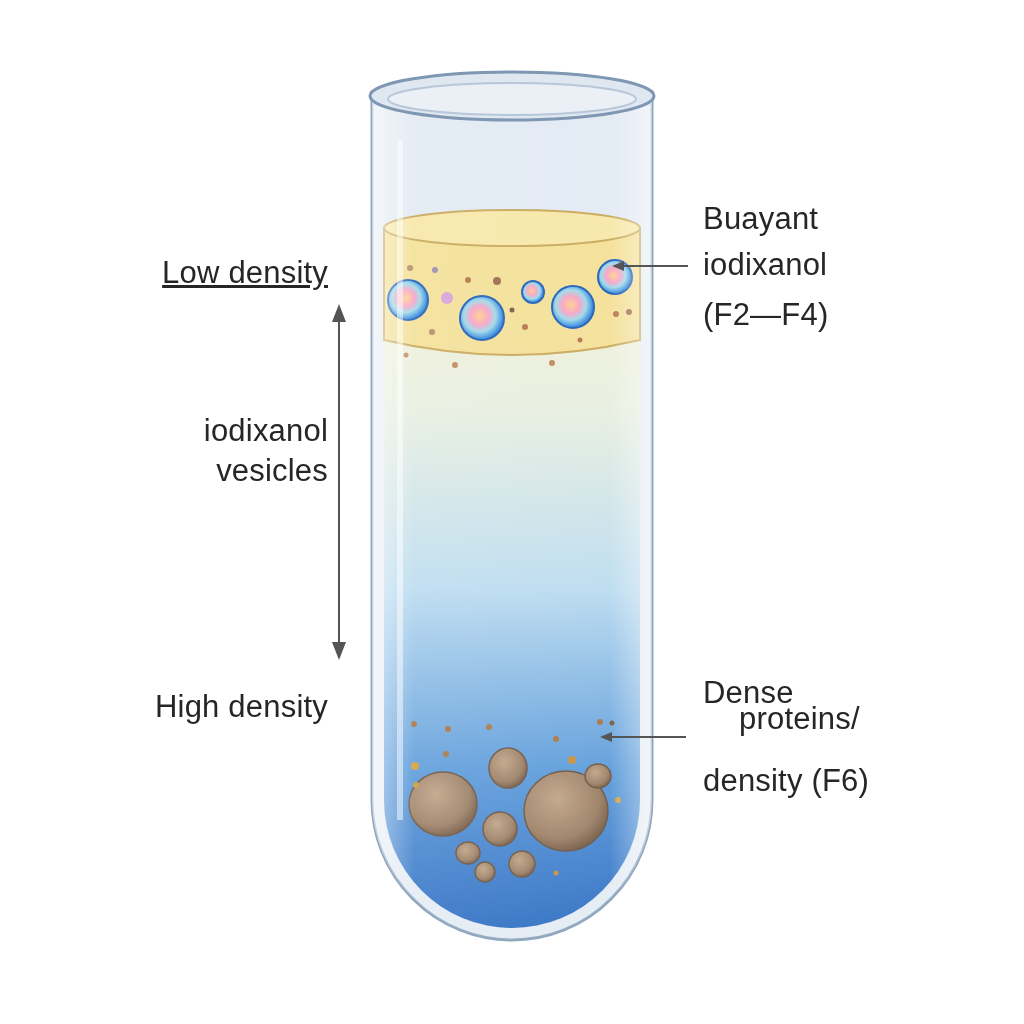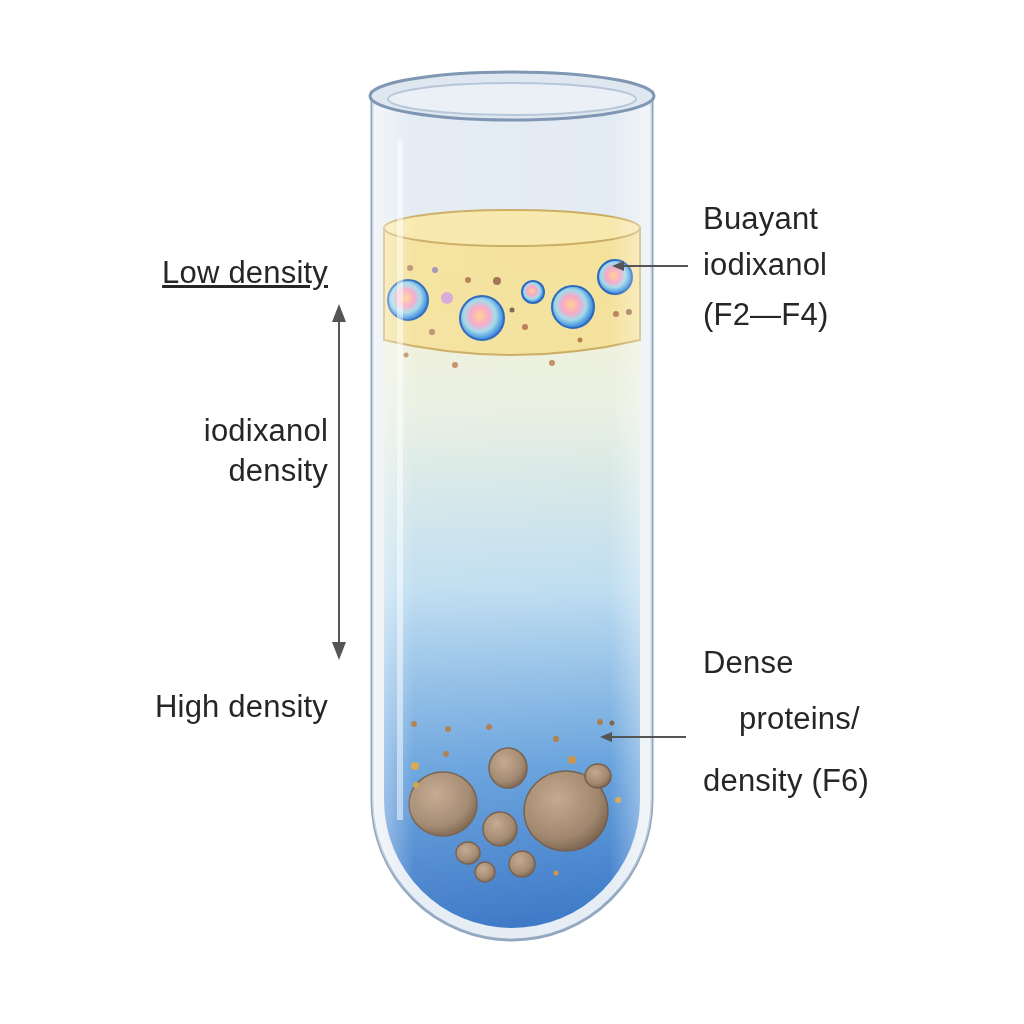--- a/index.html
+++ b/index.html
@@ -124,24 +124,24 @@
     </g>
     <g>
       <line x1="606" y1="737" x2="686" y2="737" stroke="#555555" stroke-width="2"></line>
       <polygon points="600,737 612,732 612,742" fill="#555555"></polygon>
     </g>
   </svg>
 
   
   <div class="label right" style="left:100px;top:254px;width:228px;text-decoration:underline;">Low density</div>
   <div class="label right" style="left:100px;top:412px;width:228px;">iodixanol</div>
-  <div class="label right" style="left:100px;top:452px;width:228px;">density</div>
+  <div class="label right" style="left:100px;top:452px;width:228px;">vesicles</div>
   <div class="label right" style="left:80px;top:688px;width:248px;">High density</div>
 
   
   <div class="label" style="left:703px;top:200px;">Buayant</div>
   <div class="label" style="left:703px;top:246px;">iodixanol</div>
   <div class="label" style="left:703px;top:296px;">(F2—F4)</div>
 
-  <div class="label" style="left:703px;top:644px;">Dense</div>
+  <div class="label" style="left:703px;top:674px;">Dense</div>
   <div class="label" style="left:703px;top:700px;margin-left:36px;">proteins/</div>
   <div class="label" style="left:703px;top:762px;">density (F6)</div>
 </div>
 
 </body></html>

